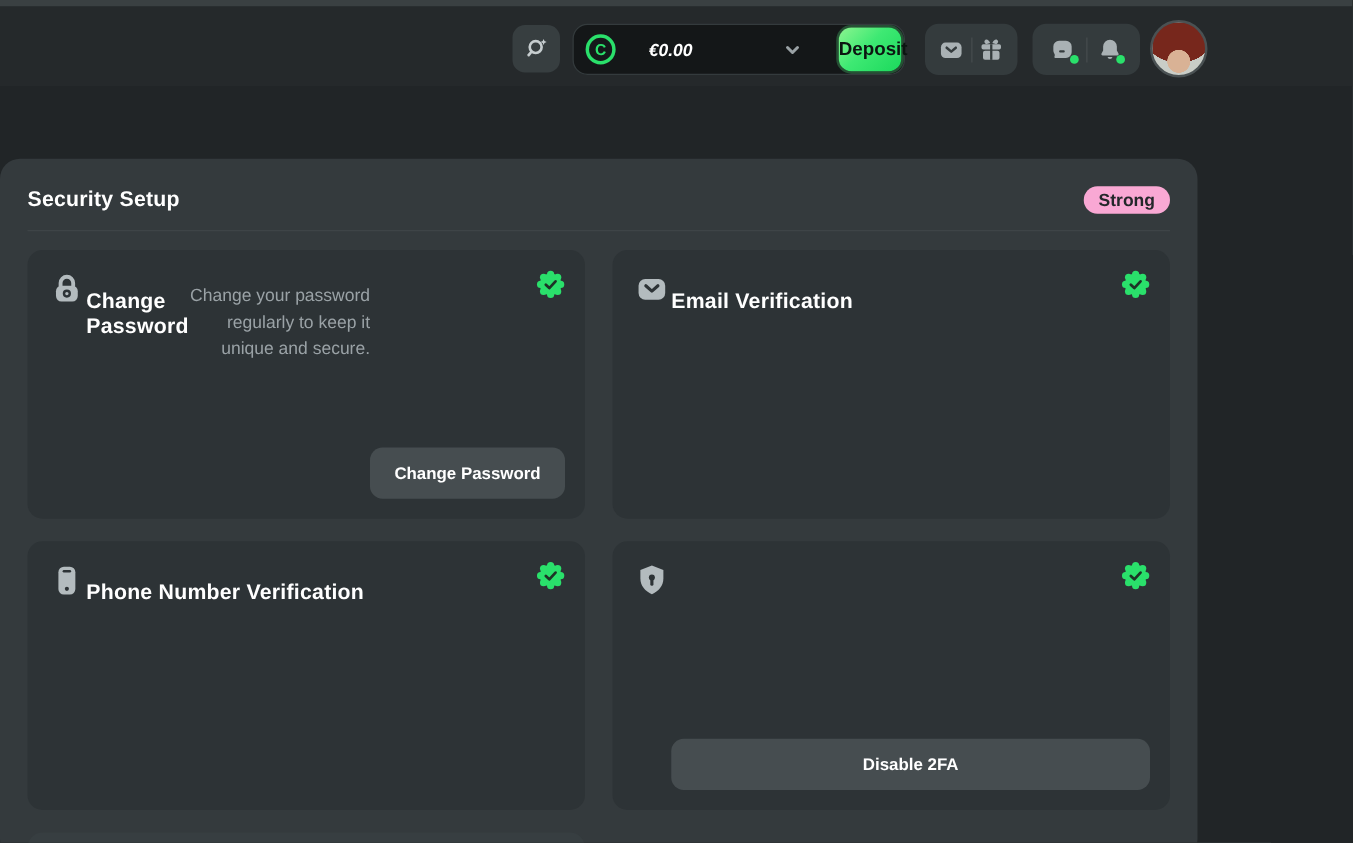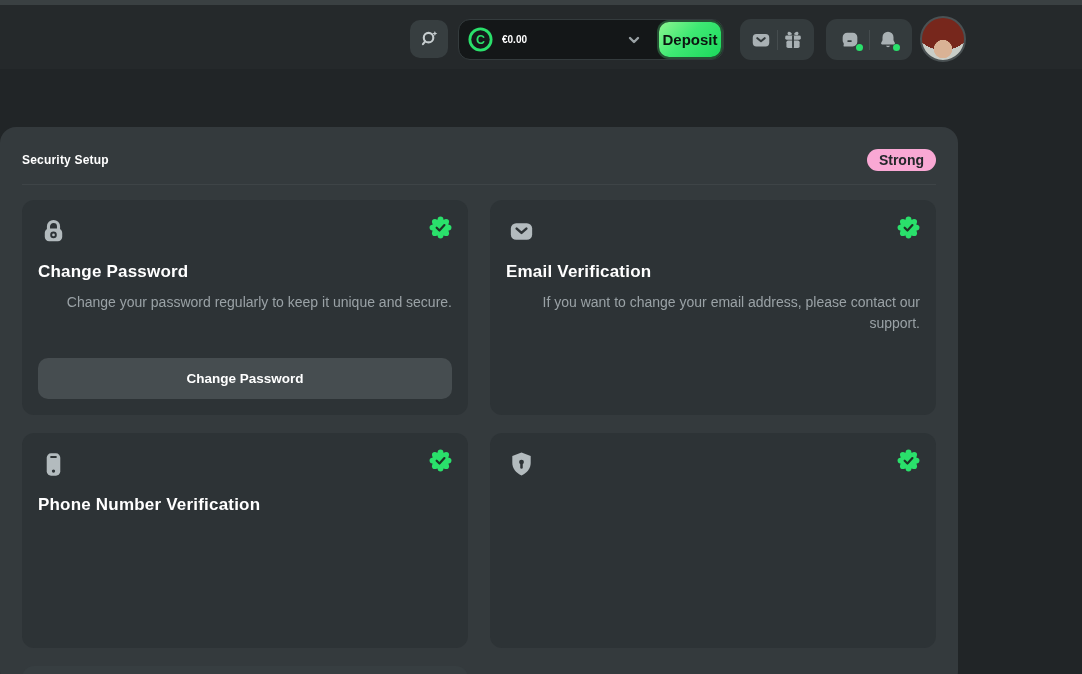--- a/index.html
+++ b/index.html
@@ -26,24 +26,24 @@
     display:flex; align-items:center; justify-content:center; cursor:pointer;
   }
   .search-btn { left:410px; }
 
   .wallet {
     position:absolute; left:458px; top:19px; width:266px; height:41px;
     background:#141718; border:1px solid #343b3d; border-radius:12px;
     display:flex; align-items:center;
   }
   .wallet .coin { margin-left:9px; display:flex; }
-  .wallet .balance { margin-left:9px; font-size:10px; font-weight:700; color:#fff; }
+  .wallet .balance { margin-left:26px; font-size:14px; font-weight:700; color:#fff;font-style:italic; }
   .wallet .chev { position:absolute; right:82px; top:13px; display:flex; cursor:pointer; }
   .deposit-btn {
-    position:absolute; right:2px; top:2px; bottom:2px; width:62px;
+    position:absolute; right:2px; top:2px; bottom:2px; width:50px;
     border:none; border-radius:10px; cursor:pointer;
     background:linear-gradient(135deg,#8cf590 0%,#3ee973 45%,#1bd95c 100%);
     box-shadow:0 0 0 2px rgba(86,232,128,.28);
     font-family:inherit; font-size:15px; font-weight:700; color:#0c1511;
   }
   .icon-group {
     position:absolute; top:19px; height:41px; background:#343b3d;
     border-radius:11px; display:flex; align-items:center; padding:0 6px;
   }
   .group-mail-gift { left:740px; width:74px; }
@@ -70,35 +70,35 @@
 
   
   .panel {
     position:absolute; top:127px; left:0; width:958px; height:560px;
     background:#343a3d; border-radius:16px;
   }
   .panel-head {
     margin:0 22px; height:57px; padding-top:8px;
     display:flex; align-items:center; justify-content:space-between;
   }
-  .panel-title { font-size:12px; font-weight:700; letter-spacing:.2px; }
+  .panel-title { font-size:17px; font-weight:700; letter-spacing:.2px; }
   .strength-badge {
     background:#f9a8d4; color:#23272a; font-size:14px; font-weight:700;
     height:22px; line-height:22px; padding:0 12px; border-radius:11px;
   }
   .panel-divider { margin:0 22px; border:none; border-top:1px solid #3e4447; }
 
   .cards {
     margin:15px 22px 0;
     display:grid; grid-template-columns:1fr 1fr;
     grid-auto-rows:215px; gap:18px 22px;
   }
   .card {
     position:relative; background:#2d3336; border-radius:12px;
-    padding:16px; display:flex; flex-direction:column;
+    padding:16px; display:flex; flex-direction:row;
   }
   .card .seal { position:absolute; top:16px; right:16px; }
   .card-title { font-size:17px; font-weight:700; margin-top:15px; letter-spacing:.2px; }
   .card-desc { margin-top:10px; font-size:14px; line-height:1.5; color:#9aa2a6; max-width:420px;text-align:right; }
   .card-btn {
     margin-top:auto; height:41px; width:100%;
     background:#464d50; border:none; border-radius:10px; cursor:pointer;
     font-family:inherit; font-size:13.5px; font-weight:700; color:#fff;
   }
   .card.partial { background:#373e41; }
@@ -239,21 +239,20 @@
                 <circle cx="20.4" cy="12" r="3"></circle>
               <circle cx="6.1" cy="6.1" r="3"></circle>
                 <circle cx="17.9" cy="6.1" r="3"></circle>
               <circle cx="6.1" cy="17.9" r="3"></circle>
                 <circle cx="17.9" cy="17.9" r="3"></circle>
             </g>
             <path d="M8 12.3 l2.9 2.8 5.2-5.6" fill="none" stroke="#1d3326" stroke-width="2.3" stroke-linecap="round" stroke-linejoin="round"></path>
           </svg>
         </span>
         <div class="card-title">Email Verification</div>
-        <div class="card-desc">If you want to change your email address, please contact our support.</div>
       </div>
 
       <div class="card">
         <span style="display:flex">
           <svg width="31" height="31" viewBox="0 0 32 32">
             <rect x="9" y="4.5" width="14" height="23" rx="4.5" fill="#b3bbbe"></rect>
             <line x1="13.5" y1="8.3" x2="18.5" y2="8.3" stroke="#2d3336" stroke-width="2" stroke-linecap="round"></line>
             <circle cx="16" cy="22.8" r="1.7" fill="#2d3336"></circle>
           </svg>
         </span>
@@ -293,19 +292,20 @@
               <circle cx="3.6" cy="12" r="3"></circle>
                 <circle cx="20.4" cy="12" r="3"></circle>
               <circle cx="6.1" cy="6.1" r="3"></circle>
                 <circle cx="17.9" cy="6.1" r="3"></circle>
               <circle cx="6.1" cy="17.9" r="3"></circle>
                 <circle cx="17.9" cy="17.9" r="3"></circle>
             </g>
             <path d="M8 12.3 l2.9 2.8 5.2-5.6" fill="none" stroke="#1d3326" stroke-width="2.3" stroke-linecap="round" stroke-linejoin="round"></path>
           </svg>
         </span>
+        <button class="card-btn">Disable 2FA</button>
       </div>
 
       <div class="card partial"></div>
 
     </div>
   </section>
 </main>
 
 </body></html>

